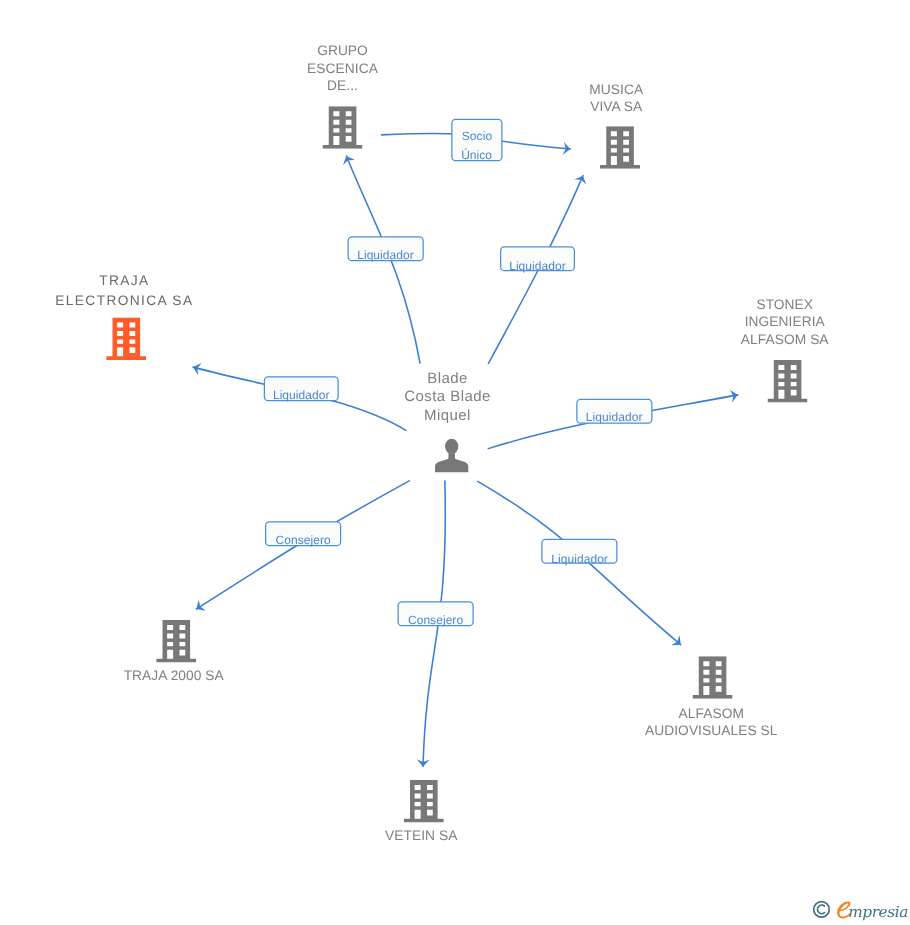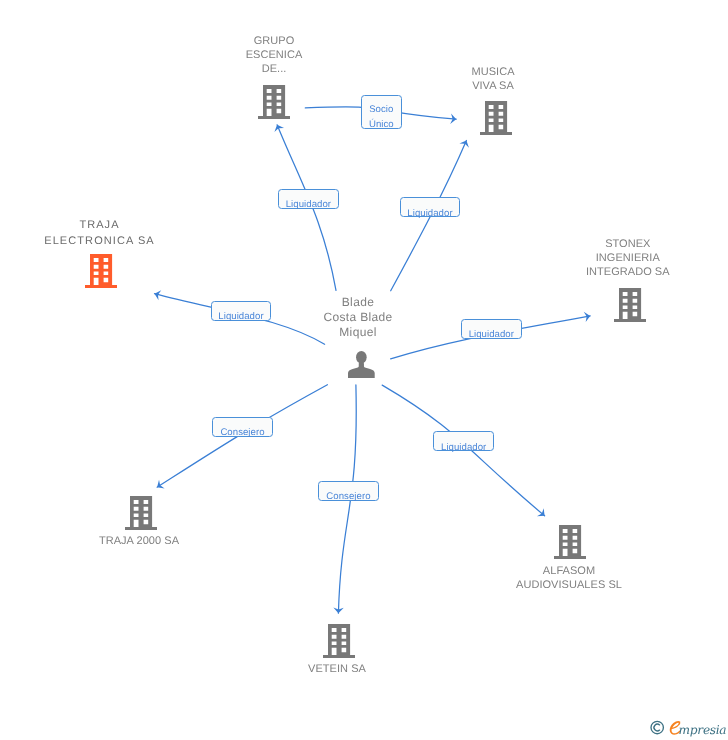--- a/index.html
+++ b/index.html
@@ -26,21 +26,21 @@
   .node-icon{display:block;margin:0 auto;}
 
   .edge-label{
     position:absolute;box-sizing:border-box;
     background:#fafbfb;border:1.25px solid #4a90d9;border-radius:3.5px;
     color:#4a86d8;font-size:9.6px;line-height:11.6px;
     display:flex;align-items:center;justify-content:center;
     text-align:center;white-space:pre-line;letter-spacing:0.05px;
   }
   .edge-label.is-multiline{line-height:14.9px;}
-  .edge-label{padding-top:12px;}
+  .edge-label{padding-top:12px;text-align:right;}
 
   #watermark{position:absolute;left:650px;top:718px;height:20px;width:90px;}
   #watermark svg{display:block;}
 </style>
 </head>
 <body>
 
 <div id="stage">
 
   <svg id="edge-layer" viewBox="0 0 728 740">
@@ -105,21 +105,21 @@
 ELECTRONICA SA</div>
       <div style="position: absolute; left: 1.5px; width: 190px; top: 36.8px;">
         <svg class="node-icon" width="32" height="34" viewBox="0 0 32 34">
           <path fill="#ff5c2b" d="M5.0 0 H27.1 V31.0 H32 V34 H0 V31.0 H5.0 ZM8.7 4.0 H13.5 V7.9 H8.7 Z M18.6 4.0 H23.2 V7.9 H18.6 ZM8.7 10.8 H13.5 V14.7 H8.7 Z M18.6 10.8 H23.2 V14.7 H18.6 ZM8.7 17.6 H13.5 V21.0 H8.7 Z M18.6 17.6 H23.2 V21.0 H18.6 ZM8.7 23.8 H13.5 V31.0 H8.7 Z M18.6 23.8 H23.2 V28.3 H18.6 Z" fill-rule="evenodd"></path>
         </svg>
       </div>
     </div>
     <div class="node" style="left: 627.8px; top: 236.8px;">
       <div class="node-label">STONEX
 INGENIERIA
-INTEGRADO SA</div>
+ALFASOM SA</div>
       <div style="position: absolute; left: 2px; width: 190px; top: 51.2px;">
         <svg class="node-icon" width="32" height="34" viewBox="0 0 32 34">
           <path fill="#787878" d="M5.0 0 H27.1 V31.0 H32 V34 H0 V31.0 H5.0 ZM8.7 4.0 H13.5 V7.9 H8.7 Z M18.6 4.0 H23.2 V7.9 H18.6 ZM8.7 10.8 H13.5 V14.7 H8.7 Z M18.6 10.8 H23.2 V14.7 H18.6 ZM8.7 17.6 H13.5 V21.0 H8.7 Z M18.6 17.6 H23.2 V21.0 H18.6 ZM8.7 23.8 H13.5 V31.0 H8.7 Z M18.6 23.8 H23.2 V28.3 H18.6 Z" fill-rule="evenodd"></path>
         </svg>
       </div>
     </div>
     <div class="node" style="left: 139px; top: 534.3px;">
       <div style="position: absolute; left: 2px; width: 190px; top: -38.3px;">
         <svg class="node-icon" width="32" height="34" viewBox="0 0 32 34">
           <path fill="#787878" d="M5.0 0 H27.1 V31.0 H32 V34 H0 V31.0 H5.0 ZM8.7 4.0 H13.5 V7.9 H8.7 Z M18.6 4.0 H23.2 V7.9 H18.6 ZM8.7 10.8 H13.5 V14.7 H8.7 Z M18.6 10.8 H23.2 V14.7 H18.6 ZM8.7 17.6 H13.5 V21.0 H8.7 Z M18.6 17.6 H23.2 V21.0 H18.6 ZM8.7 23.8 H13.5 V31.0 H8.7 Z M18.6 23.8 H23.2 V28.3 H18.6 Z" fill-rule="evenodd"></path>

